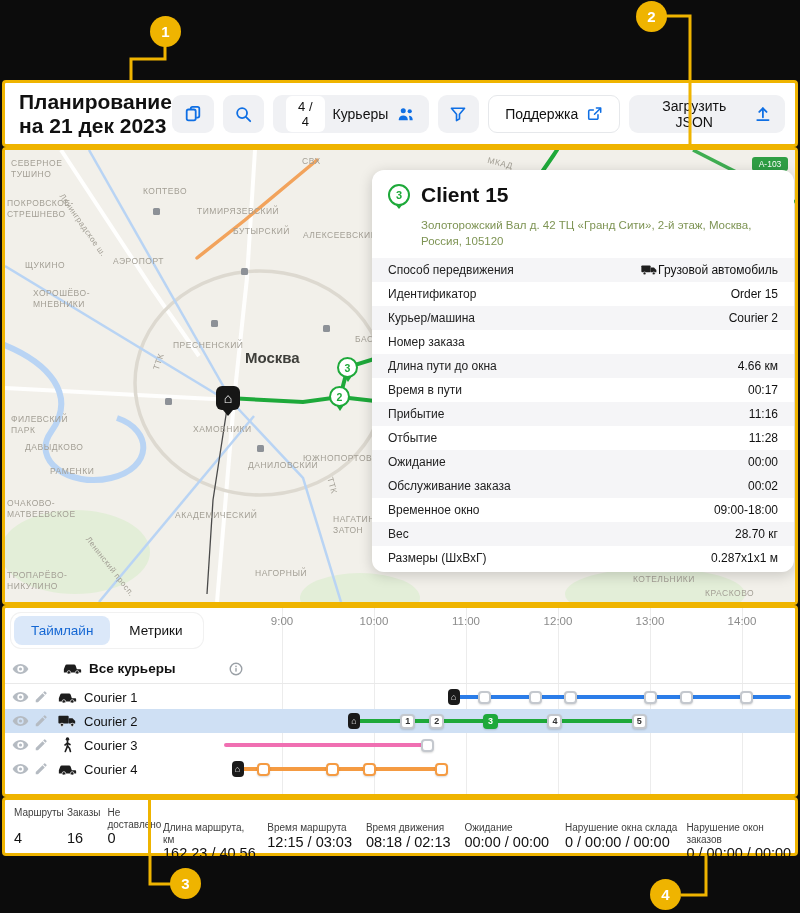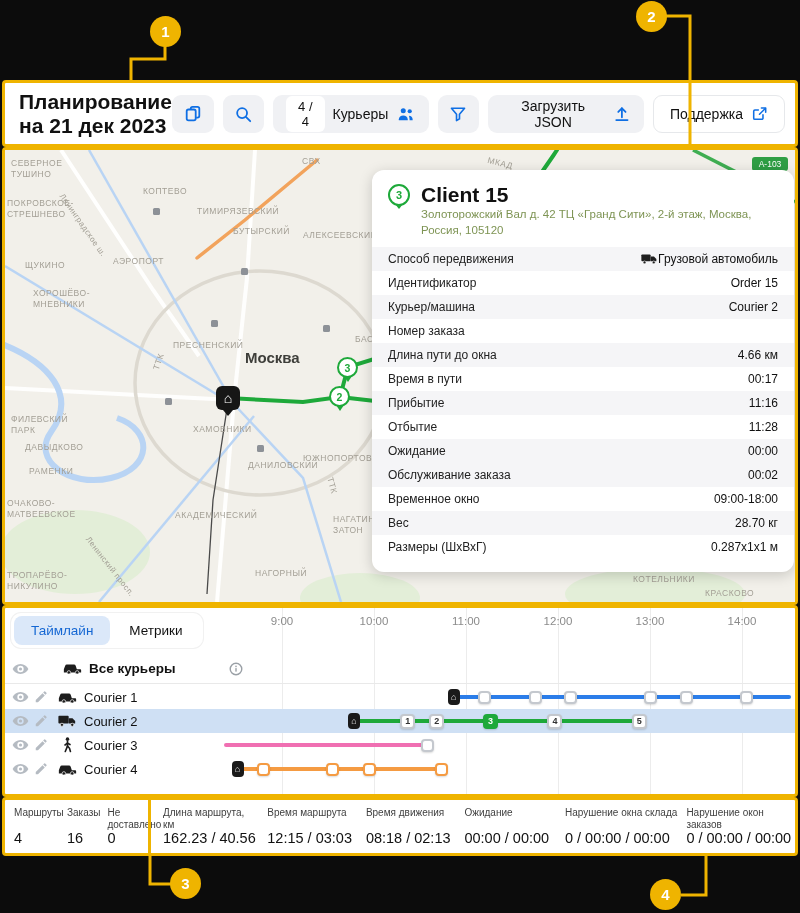--- a/index.html
+++ b/index.html
@@ -41,21 +41,21 @@
   .popup{position:absolute;left:367px;top:20px;width:422px;height:402px;background:#fff;border-radius:12px;
          box-shadow:0 3px 14px rgba(0,0,0,.18);overflow:hidden;z-index:10;}
   .popup-header{padding:13px 16px 9px;}
   .popup-title-row{display:flex;align-items:center;gap:11px;}
   .popup-pin{position:relative;width:22px;height:22px;border-radius:50%;border:2.5px solid var(--green,#1ea93a);
          color:var(--green,#1ea93a);font-weight:700;font-size:11px;display:flex;align-items:center;
          justify-content:center;box-sizing:border-box;flex:none;}
   .popup-pin::after{content:"";position:absolute;top:100%;left:50%;transform:translateX(-50%);
          border:4px solid transparent;border-top:5px solid var(--green,#1ea93a);}
   .popup-title{font-size:21px;font-weight:700;}
-  .popup-address{margin:0 0 0 33px;font-size:11.5px;color:#7e9454;line-height:1.35;width:362px;}
+  .popup-address{margin:11px 0 0 33px;font-size:11.5px;color:#7e9454;line-height:1.35;width:362px;}
   .popup-row{display:flex;justify-content:space-between;align-items:center;padding:4.5px 16px;
          font-size:12px;line-height:1.25;}
   .popup-row.odd{background:#f5f5f7;justify-content:space-between;}
   .pr-label{color:#222;}
   .pr-value{color:#111;display:flex;align-items:center;}
 
   
   #timeline-section{top:605px;height:192px;}
   .tl-inner{position:absolute;inset:0;}
   .gridline{position:absolute;top:0;bottom:0;width:1px;background:#ececec;z-index:0;}
@@ -85,21 +85,21 @@
   .summary-row .veh{margin-left:33px;}
   .cname{margin-left:7px;font-size:13px;}
   .summary-row .cname{font-weight:700;font-size:13.5px;}
   .info-ic{position:absolute;left:224px;top:8px;}
 
   
   #stats-section{top:797px;height:59px;}
   .stats-divider{position:absolute;left:143px;top:0;bottom:0;width:3px;background:var(--callout,#efb400);}
   .stats-left-group{position:absolute;left:0;top:0;bottom:0;width:143px;display:flex;gap:7px;
                     padding:7px 0 7px 9px;box-sizing:border-box;}
-  .stats-right-group{position:absolute;left:158px;top:0;bottom:0;right:0;display:flex;gap:9px;padding:7px 0;}
+  .stats-right-group{position:absolute;left:158px;top:0;bottom:0;right:0;display:flex;gap:9px;padding:22px 0;}
   .stat{display:flex;flex-direction:column;justify-content:space-between;}
   .stat-label{font-size:10px;color:#3f3f3f;line-height:1.15;}
   .stat-value{font-size:14.5px;color:#111;}
 
   
   .callout{position:absolute;width:31px;height:31px;border-radius:50%;background:var(--callout,#efb400);
            color:#fff;font-size:15px;font-weight:700;display:flex;align-items:center;justify-content:center;z-index:60;}
   #callout-lines{position:absolute;inset:0;z-index:55;pointer-events:none;}
 </style>
 </head>
@@ -164,34 +164,34 @@
         <path d="M3.5 15.6c0-3 2.5-4.7 5.5-4.7s5.5 1.7 5.5 4.7v1.2h-11z"></path>
         <circle cx="17" cy="5.6" r="2.6"></circle>
         <path d="M16 11.2c2.7.3 4.6 1.9 4.6 4.4v1.2h-3.8v-1.2c0-1.8-.6-3.3-.8-4.4z"></path>
       </svg>
     </button>
     <button class="btn icon-only">
       <svg width="18" height="18" viewBox="0 0 22 22">
         <path d="M3 4h16l-6.2 7.2V17l-3.6 2v-7.8L3 4z" fill="none" stroke="var(--accent,#0f6fe4)" stroke-width="2" stroke-linejoin="round"></path>
       </svg>
     </button>
+    <button class="btn support">
+      <span>Поддержка</span>
+      <svg width="17" height="17" viewBox="0 0 22 22" fill="none" stroke="var(--accent,#0f6fe4)" stroke-width="2" stroke-linecap="round" stroke-linejoin="round">
+        <path d="M13.5 4H19v5.5"></path>
+          <path d="M18.5 4.5L11 12"></path>
+        <path d="M15.5 12.5V17a1.5 1.5 0 01-1.5 1.5H5A1.5 1.5 0 013.5 17V8A1.5 1.5 0 015 6.5h4.5"></path>
+      </svg>
+    </button>
     <button class="btn">
       <span>Загрузить JSON</span>
       <svg width="18" height="18" viewBox="0 0 22 22" fill="none" stroke="var(--accent,#0f6fe4)" stroke-width="2.2" stroke-linecap="round">
         <path d="M11 15V4"></path>
           <path d="M6.5 8.5L11 4l4.5 4.5"></path>
           <path d="M4 18.5h14"></path>
-      </svg>
-    </button>
-    <button class="btn support">
-      <span>Поддержка</span>
-      <svg width="17" height="17" viewBox="0 0 22 22" fill="none" stroke="var(--accent,#0f6fe4)" stroke-width="2" stroke-linecap="round" stroke-linejoin="round">
-        <path d="M13.5 4H19v5.5"></path>
-          <path d="M18.5 4.5L11 12"></path>
-        <path d="M15.5 12.5V17a1.5 1.5 0 01-1.5 1.5H5A1.5 1.5 0 013.5 17V8A1.5 1.5 0 015 6.5h4.5"></path>
       </svg>
     </button>
   </div>
 </div>
 
 <div class="section" id="map-section">
   <div class="map-inner">
     <svg width="790" height="452" viewBox="0 0 790 452" style="position:absolute;left:0;top:0">
       <rect width="790" height="452" fill="#f2f0ea"></rect>
       <ellipse cx="70" cy="402" rx="75" ry="42" fill="#e3eed8"></ellipse>
@@ -240,21 +240,21 @@
         <div class="map-label" style="left: 20px; top: 110px;">ЩУКИНО</div>
         <div class="map-label" style="left: 108px; top: 106px;">АЭРОПОРТ</div>
         <div class="map-label" style="left: 28px; top: 138px;">ХОРОШЁВО-
 МНЕВНИКИ</div>
         <div class="map-label" style="left: 168px; top: 190px;">ПРЕСНЕНСКИЙ</div>
         <div class="map-label" style="left: 350px; top: 184px;">БАСМАННЫЙ</div>
         <div class="map-label" style="left: 6px; top: 264px;">ФИЛЕВСКИЙ
 ПАРК</div>
         <div class="map-label" style="left: 20px; top: 292px;">ДАВЫДКОВО</div>
         <div class="map-label" style="left: 188px; top: 274px;">ХАМОВНИКИ</div>
-        <div class="map-label" style="left: 24px; top: 316px;">РАМЕНКИ</div>
+        <div class="map-label" style="left: 45px; top: 316px;">РАМЕНКИ</div>
         <div class="map-label" style="left: 243px; top: 310px;">ДАНИЛОВСКИЙ</div>
         <div class="map-label" style="left: 298px; top: 303px;">ЮЖНОПОРТОВЫЙ</div>
         <div class="map-label" style="left: 170px; top: 360px;">АКАДЕМИЧЕСКИЙ</div>
         <div class="map-label" style="left: 328px; top: 364px;">НАГАТИНСКИЙ
 ЗАТОН</div>
         <div class="map-label" style="left: 2px; top: 348px;">ОЧАКОВО-
 МАТВЕЕВСКОЕ</div>
         <div class="map-label" style="left: 250px; top: 418px;">НАГОРНЫЙ</div>
         <div class="map-label" style="left: 2px; top: 420px;">ТРОПАРЁВО-
 НИКУЛИНО</div>

